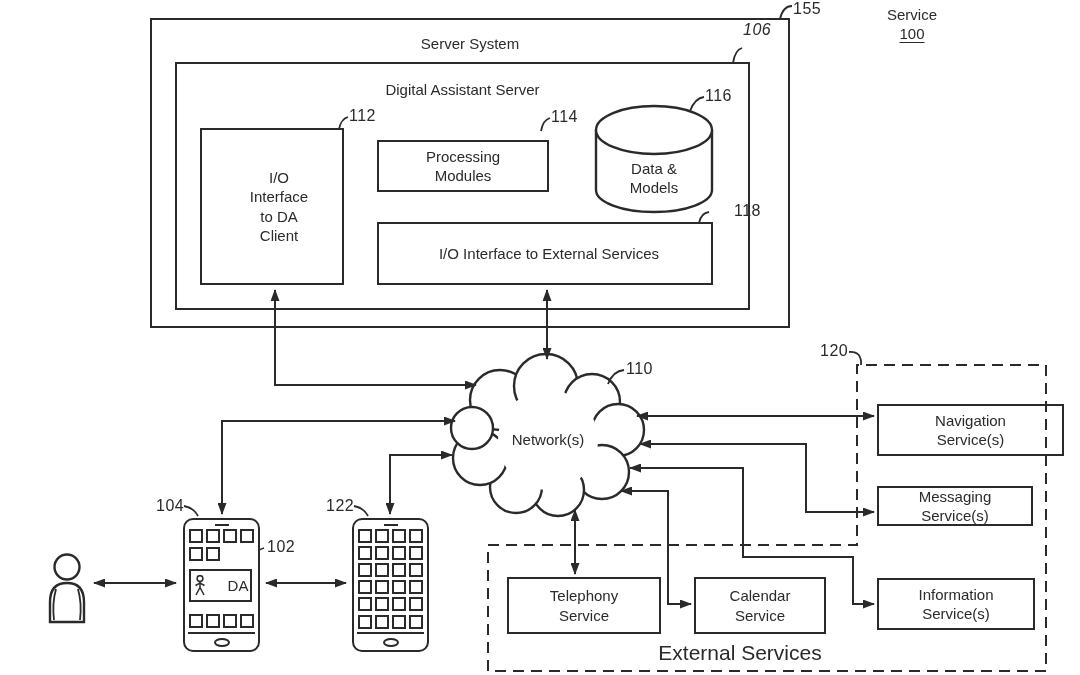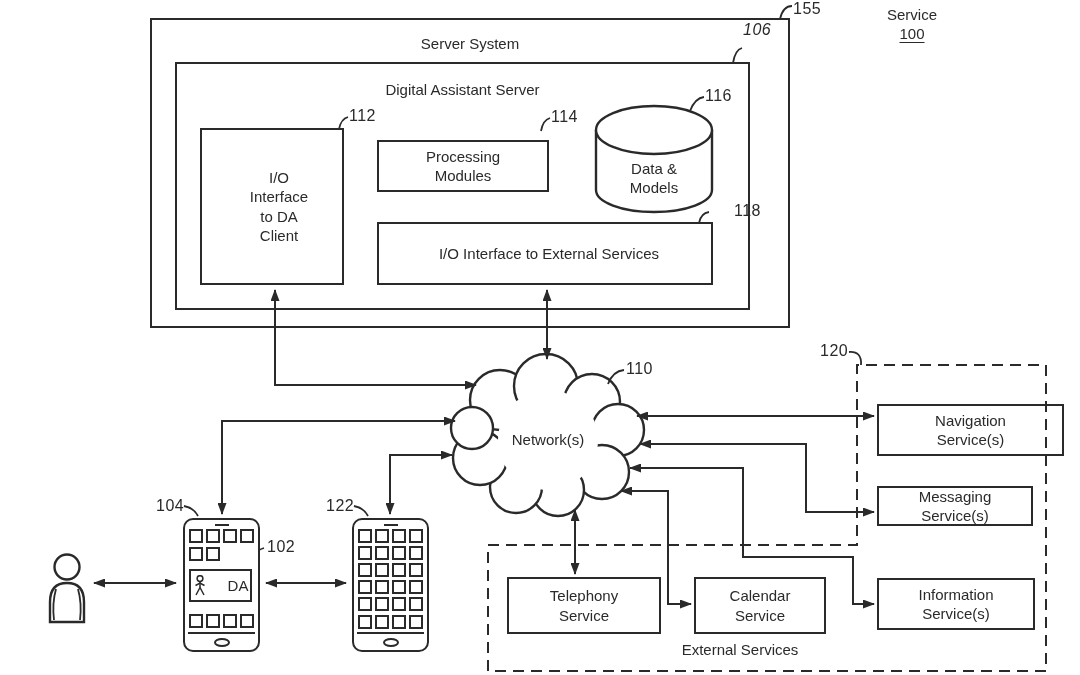--- a/index.html
+++ b/index.html
@@ -28,21 +28,21 @@
   .speaker{position:absolute;top:4px;left:50%;width:14px;height:2px;margin-left:-7px;background:#2a2a2a;}
   .icon-row{position:absolute;display:flex;gap:3px;}
   .sq{width:10px;height:10px;border:2px solid #2a2a2a;box-sizing:content-box;background:#fff;}
   .dock-line{position:absolute;left:3px;right:3px;border-top:2px solid #2a2a2a;}
   .home{position:absolute;left:50%;margin-left:-8px;width:16px;height:9px;border:2px solid #2a2a2a;border-radius:50%;box-sizing:border-box;}
   .da-panel{
     position:absolute;border:2px solid #2a2a2a;background:#fff;
     display:flex;align-items:center;justify-content:center;gap:21px;
     font-size:15px;box-sizing:border-box;
   }
-  .ext-label{position:absolute;text-align:center;font-size:15px;}
+  .ext-label{position:absolute;text-align:center;font-size:21px;}
   .sys-label{position:absolute;font-size:15px;text-align:center;width:56px;}
 </style>
 </head>
 <body>
 
 <div class="canvas">
 
   <svg class="layer" width="1080" height="675" viewBox="0 0 1080 675">
     <defs>
       <marker id="ah" viewBox="0 0 12 9" markerWidth="12" markerHeight="9" refX="11" refY="4.5" orient="auto-start-reverse" markerUnits="userSpaceOnUse">

